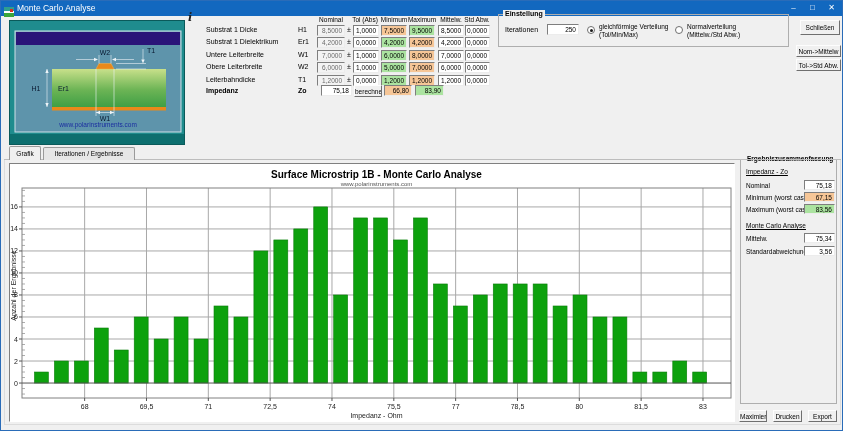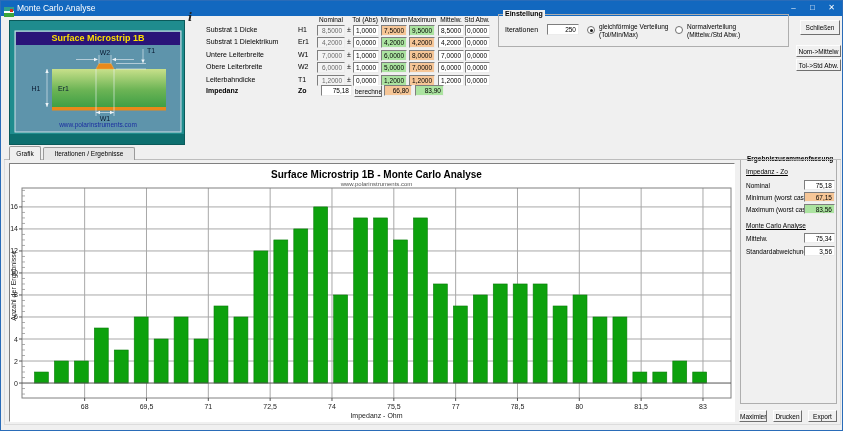--- a/index.html
+++ b/index.html
@@ -115,23 +115,20 @@
         <polygon points="104,91.5 100,89.8 100,93.2"></polygon>
       </g>
       <g font-size="7" fill="#081830">
         <text x="95" y="34" text-anchor="middle">W2</text>
         <text x="137" y="32" text-anchor="start">T1</text>
         <text x="26" y="70" text-anchor="middle">H1</text>
         <text x="48" y="70" text-anchor="start">Er1</text>
         <text x="95" y="100" text-anchor="middle">W1</text>
       </g>
     </svg>
-    <div class="diag-band">
-      <div class="diag-title">Surface Microstrip 1B</div>
-    </div>
     <div class="diag-url">www.polarinstruments.com</div>
   </div>
   <span class="info-i">i</span>
 
   <div id="param-table" style="position:absolute;left:205px;top:13px;width:288px;height:78px;">
       <div class="lbl" style="left: 100px; top: 2px; width: 50px; text-align: center; font-size: 6.5px;">Nominal</div>
       <div class="lbl" style="left: 134px; top: 2px; width: 50px; text-align: center; font-size: 6.5px;">Tol (Abs)</div>
       <div class="lbl" style="left: 163px; top: 2px; width: 50px; text-align: center; font-size: 6.5px;">Minimum</div>
       <div class="lbl" style="left: 191px; top: 2px; width: 50px; text-align: center; font-size: 6.5px;">Maximum</div>
       <div class="lbl" style="left: 220px; top: 2px; width: 50px; text-align: center; font-size: 6.5px;">Mittelw.</div>

